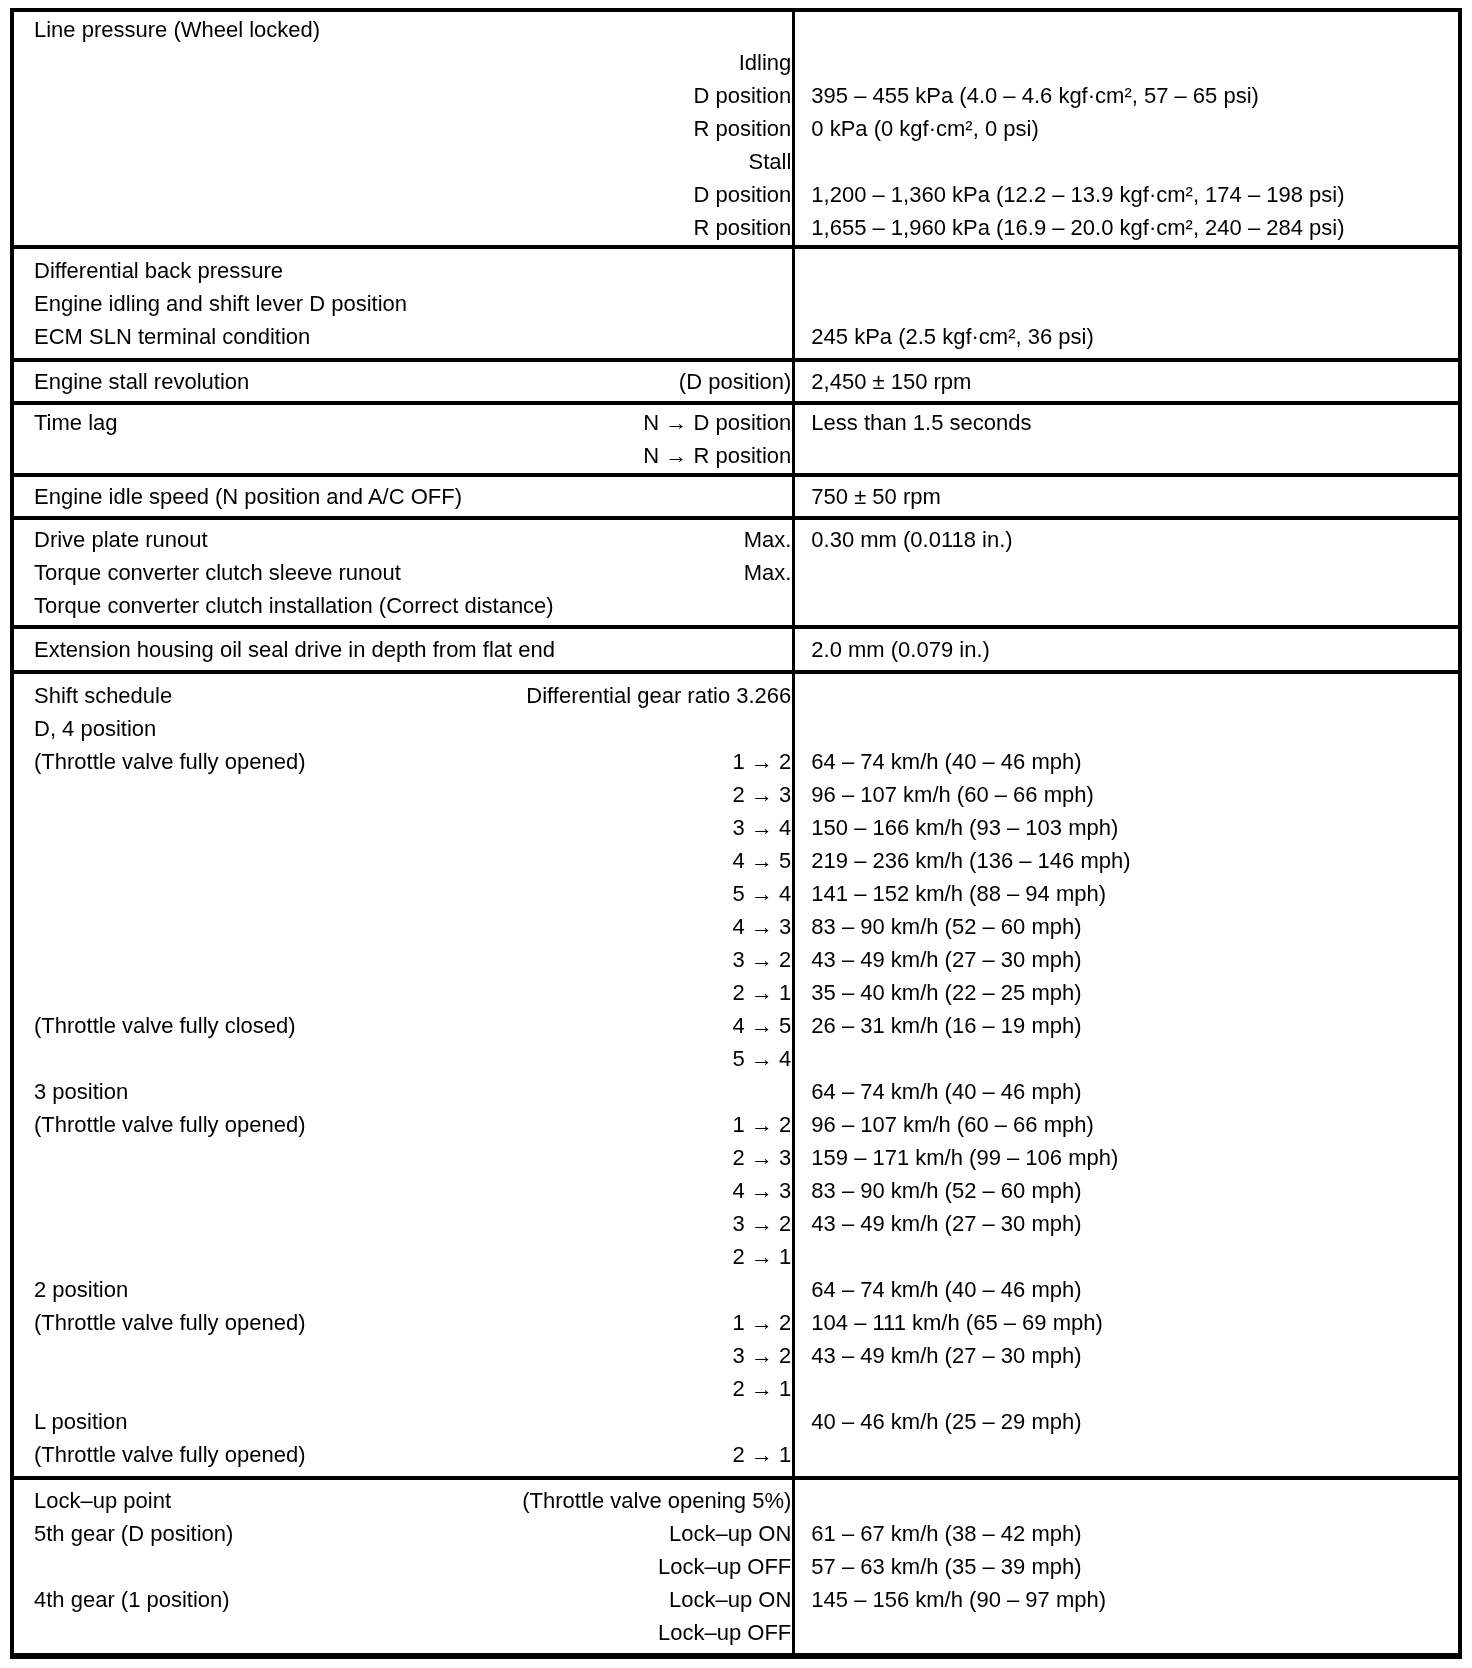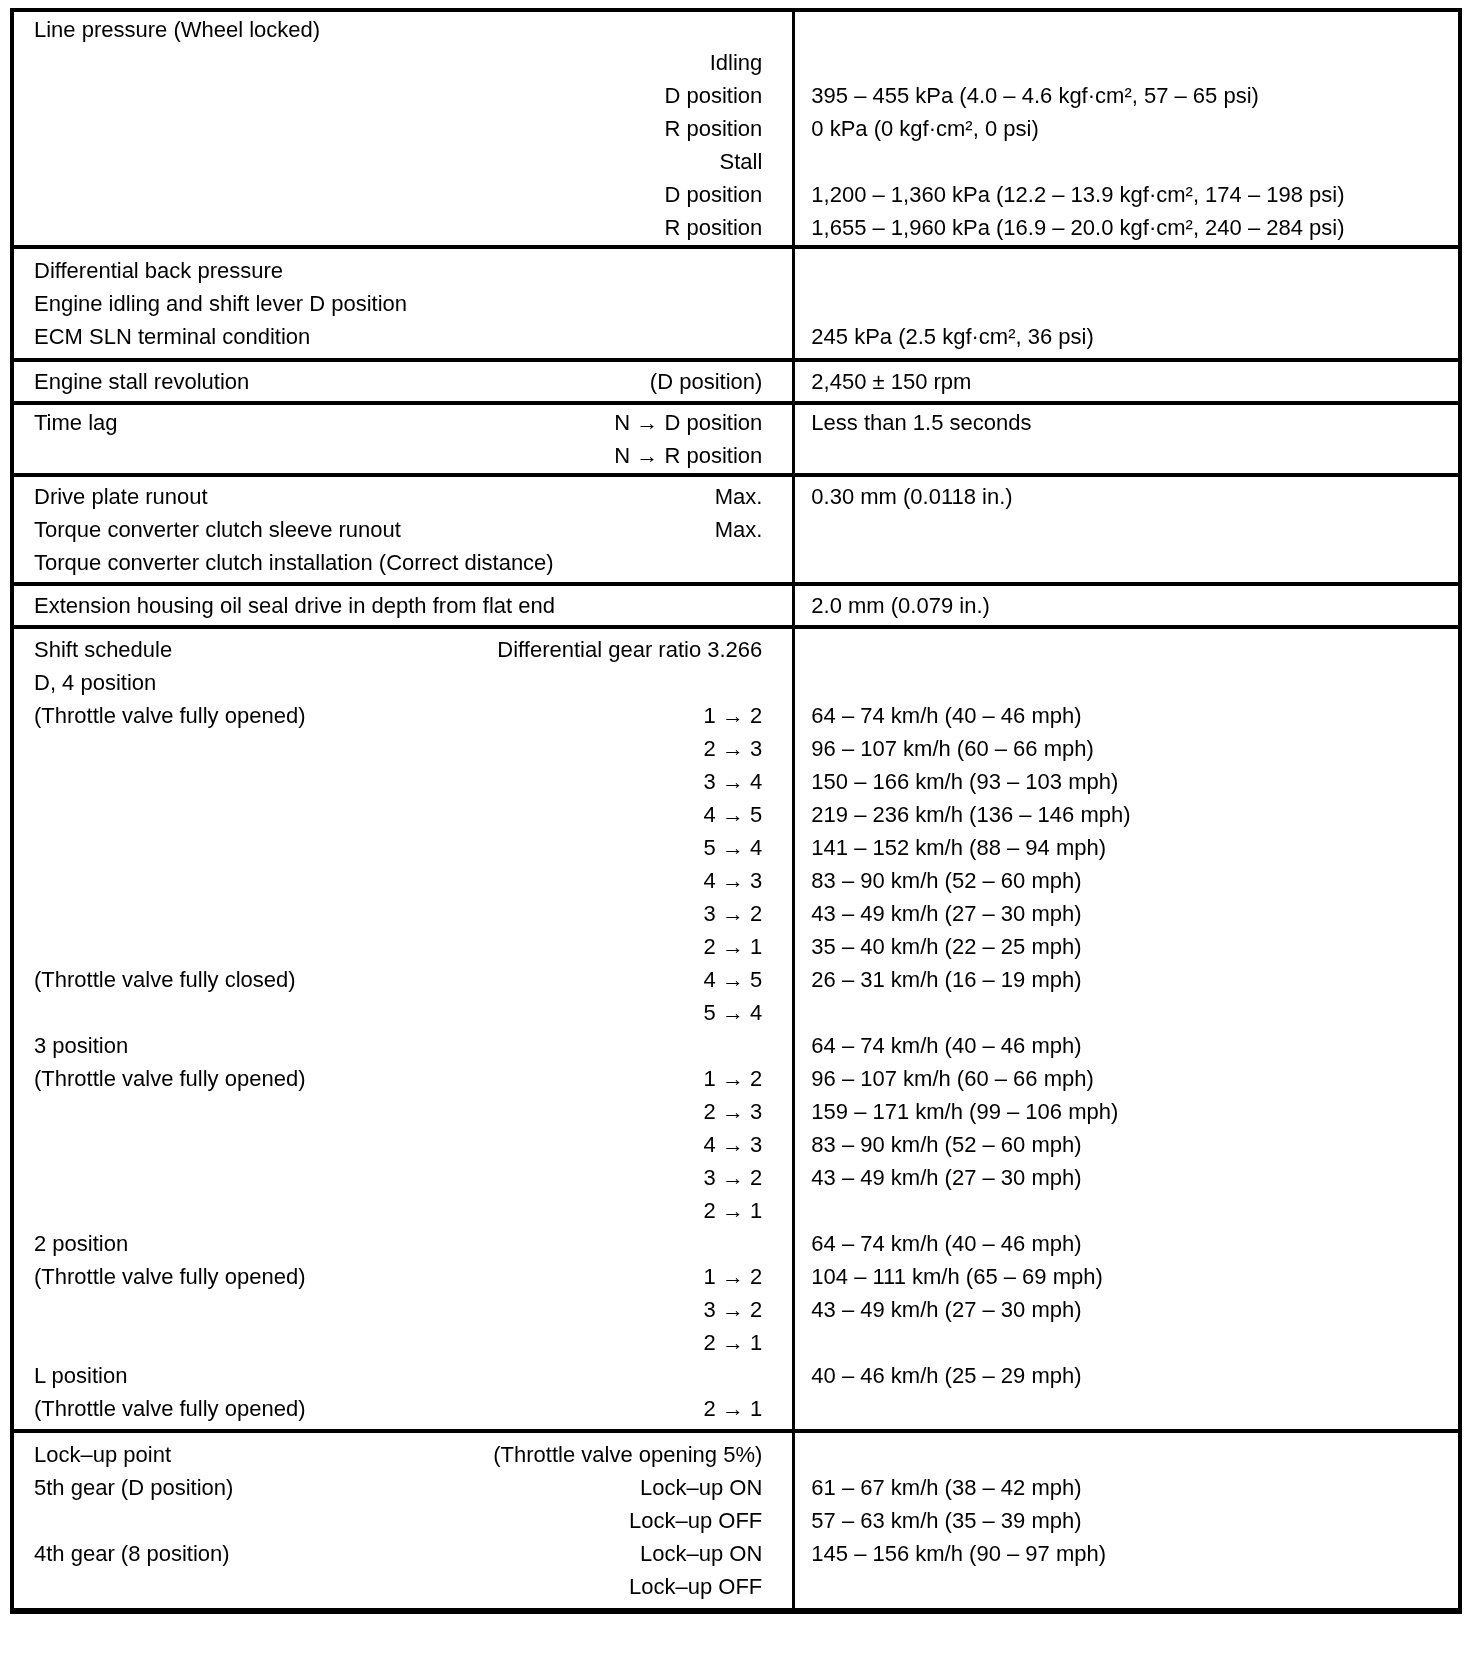--- a/index.html
+++ b/index.html
@@ -58,21 +58,21 @@
   .section:nth-child(9) { --vp: 4px; }
   .line {
     height: 33px;
     display: flex;
     align-items: center;
     white-space: nowrap;
   }
   .cell.left .line {
     justify-content: flex-start;
     padding-left: 20px;
-    padding-right: 30px;
+    padding-right: 1px;
   }
   .cell.right .line {
     padding-left: 16px;
     padding-right: 22px;
   }
   .spec-label {
     text-align: left;
   }
   .spec-condition {
     text-align: right;
@@ -194,20 +194,33 @@
       </div>
       <div class="cell right">
         <div class="line">
           <span class="spec-value">Less than 1.5 seconds</span>
         </div>
       </div>
     </div>
     <div class="section">
       <div class="cell left">
         <div class="line">
+          <span class="spec-label">Engine idle speed (N position and A/C OFF)</span>
+          <span class="spec-condition"></span>
+        </div>
+      </div>
+      <div class="cell right">
+        <div class="line">
+          <span class="spec-value">750 ± 50 rpm</span>
+        </div>
+      </div>
+    </div>
+    <div class="section">
+      <div class="cell left">
+        <div class="line">
           <span class="spec-label">Drive plate runout</span>
           <span class="spec-condition">Max.</span>
         </div>
         <div class="line">
           <span class="spec-label">Torque converter clutch sleeve runout</span>
           <span class="spec-condition">Max.</span>
         </div>
         <div class="line">
           <span class="spec-label">Torque converter clutch installation (Correct distance)</span>
           <span class="spec-condition"></span>
@@ -411,21 +424,21 @@
         </div>
         <div class="line">
           <span class="spec-label">5th gear (D position)</span>
           <span class="spec-condition">Lock–up ON</span>
         </div>
         <div class="line">
           <span class="spec-label"></span>
           <span class="spec-condition">Lock–up OFF</span>
         </div>
         <div class="line">
-          <span class="spec-label">4th gear (8 position)</span>
+          <span class="spec-label">4th gear (1 position)</span>
           <span class="spec-condition">Lock–up ON</span>
         </div>
         <div class="line">
           <span class="spec-label"></span>
           <span class="spec-condition">Lock–up OFF</span>
         </div>
       </div>
       <div class="cell right">
         <div class="line">
           <span class="spec-value"></span>

